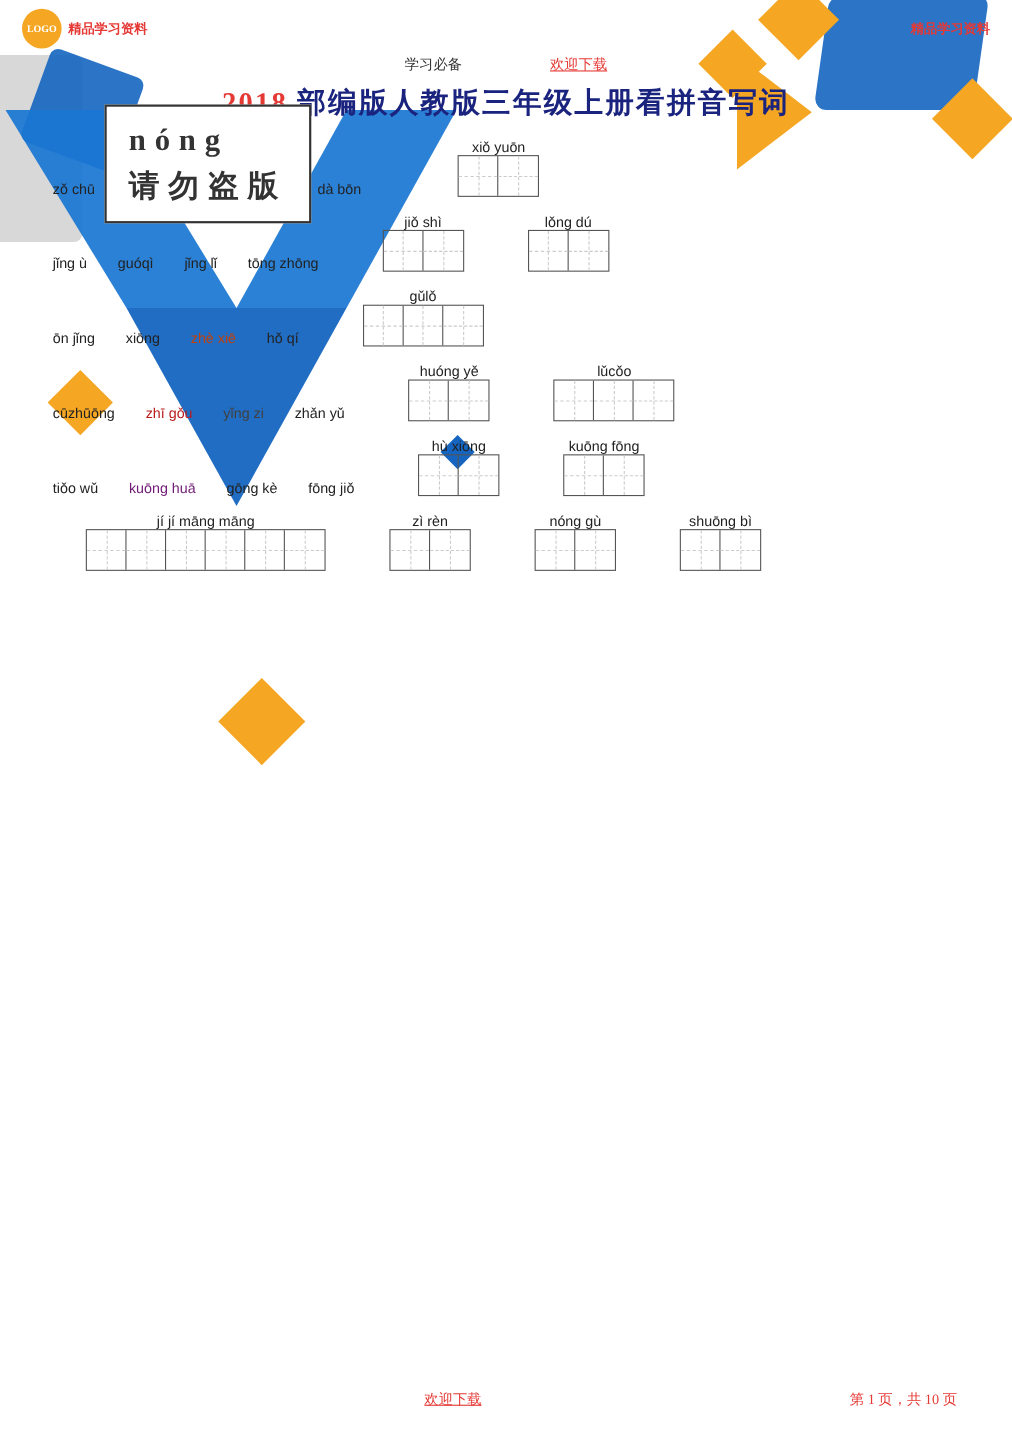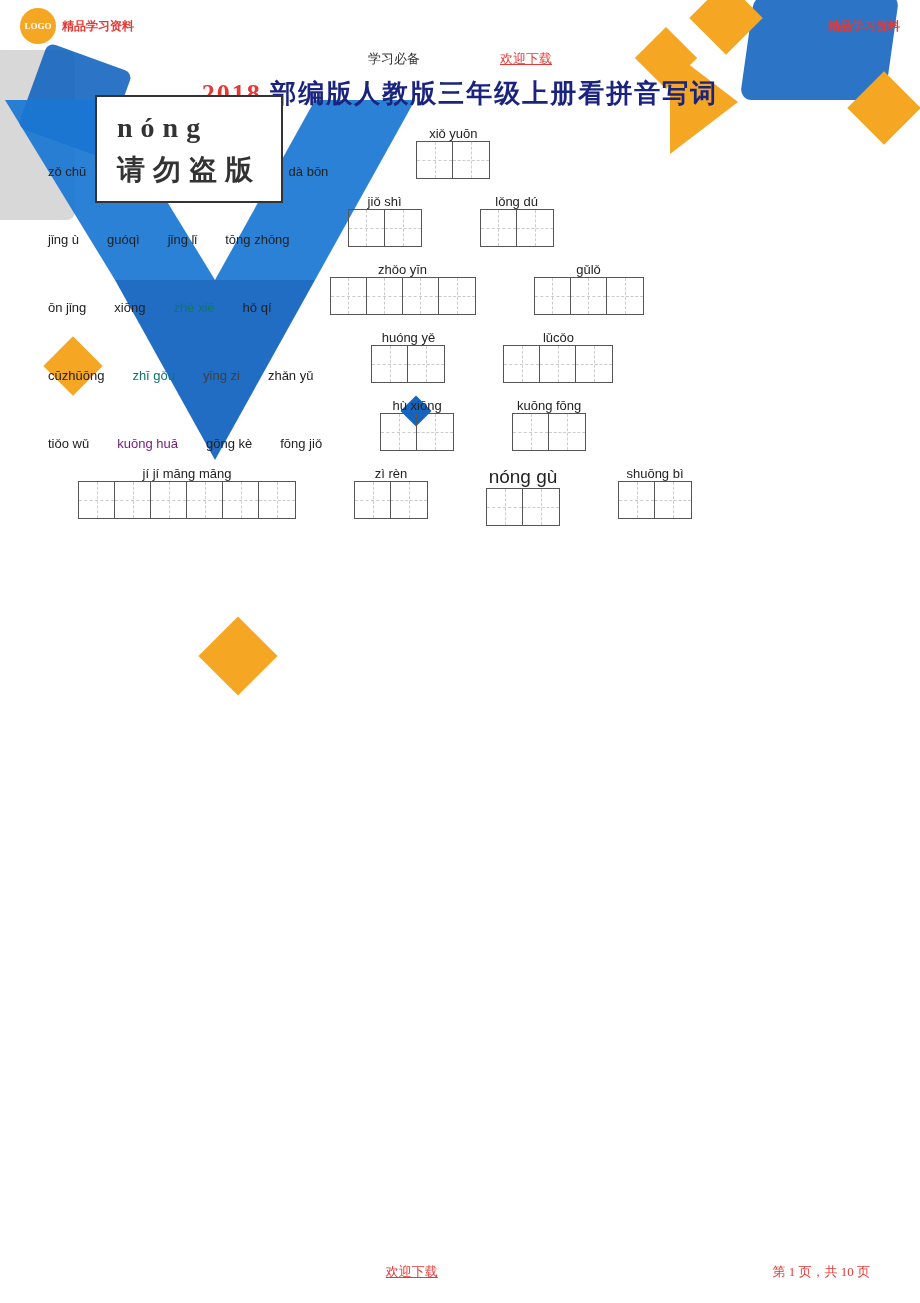--- a/index.html
+++ b/index.html
@@ -260,50 +260,41 @@
   </div>
 
   <div class="section-row">
     <div class="label-only">
       <span class="py" style="font-size:13px;font-family:Arial;color:#222;text-align:right;">ōn jǐng</span>
     </div>
     <div class="label-only">
       <span class="py" style="font-size:13px;font-family:Arial;color:#222;">xiōng</span>
     </div>
     <div class="label-only">
-      <span class="py" style="font-size:13px;font-family:Arial;color:#0f766e;">zhè xiē</span>
+      <span class="py" style="font-size:13px;font-family:Arial;color:#c2410c;">zhè xiē</span>
     </div>
     <div class="label-only">
       <span class="py" style="font-size:13px;font-family:Arial;color:#222;">hǒ qí</span>
     </div>
     <div class="label-grid-pair">
-      <span class="py" style="font-size:13px;font-family:Arial;color:#222;">zhǒo yīn</span>
-      <div class="grid">
-        <div class="gc"></div>
-        <div class="gc"></div>
-        <div class="gc"></div>
-        <div class="gc"></div>
-      </div>
-    </div>
-    <div class="label-grid-pair">
       <span class="py" style="font-size:13px;font-family:Arial;color:#222;">gǔlǒ</span>
       <div class="grid">
         <div class="gc"></div>
         <div class="gc"></div>
         <div class="gc"></div>
       </div>
     </div>
   </div>
 
   <div class="section-row">
     <div class="label-only">
       <span class="py" style="font-size:13px;font-family:Arial;color:#222;">cūzhūōng</span>
     </div>
     <div class="label-only">
-      <span class="py" style="font-size:13px;font-family:Arial;color:#0f766e;">zhī gǒu</span>
+      <span class="py" style="font-size:13px;font-family:Arial;color:#b91c1c;">zhī gǒu</span>
     </div>
     <div class="label-only">
       <span class="py" style="font-size:13px;font-family:Arial;color:#404040;">yǐng zi</span>
     </div>
     <div class="label-only">
       <span class="py" style="font-size:13px;font-family:Arial;color:#222;">zhǎn yǔ</span>
     </div>
     <div class="label-grid-pair">
       <span class="py" style="font-size:13px;font-family:Arial;color:#222;">huóng yě</span>
       <div class="grid">
@@ -363,21 +354,21 @@
       </div>
     </div>
     <div class="label-grid-pair">
       <span class="py" style="font-size:13px;font-family:Arial;color:#222;">zì rèn</span>
       <div class="grid">
         <div class="gc"></div>
         <div class="gc"></div>
       </div>
     </div>
     <div class="label-grid-pair">
-      <span class="py" style="font-size:19px;font-family:Arial;color:#222;">nóng gù</span>
+      <span class="py" style="font-size:13px;font-family:Arial;color:#222;">nóng gù</span>
       <div class="grid">
         <div class="gc"></div>
         <div class="gc"></div>
       </div>
     </div>
     <div class="label-grid-pair">
       <span class="py" style="font-size:13px;font-family:Arial;color:#222;">shuōng bì</span>
       <div class="grid">
         <div class="gc"></div>
         <div class="gc"></div>

